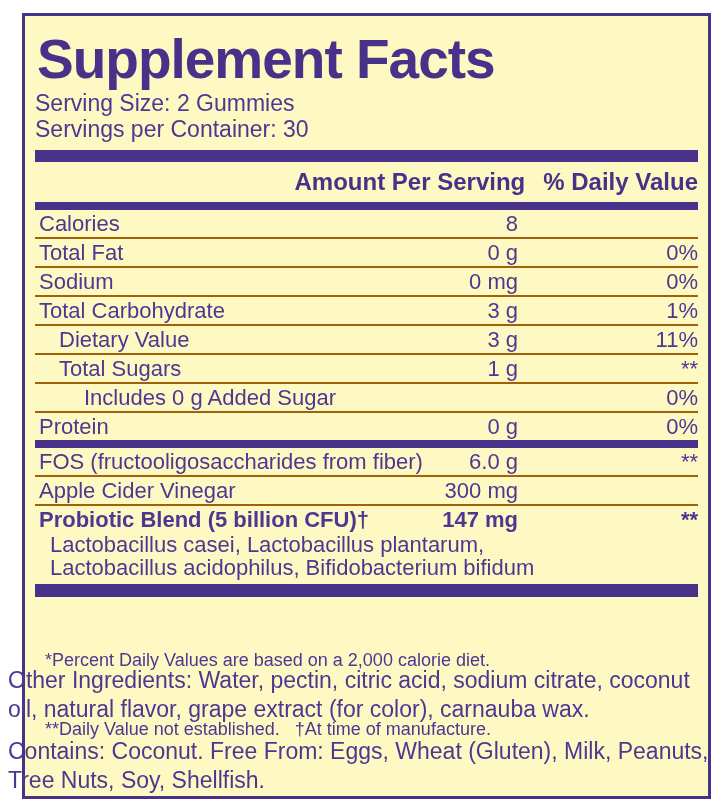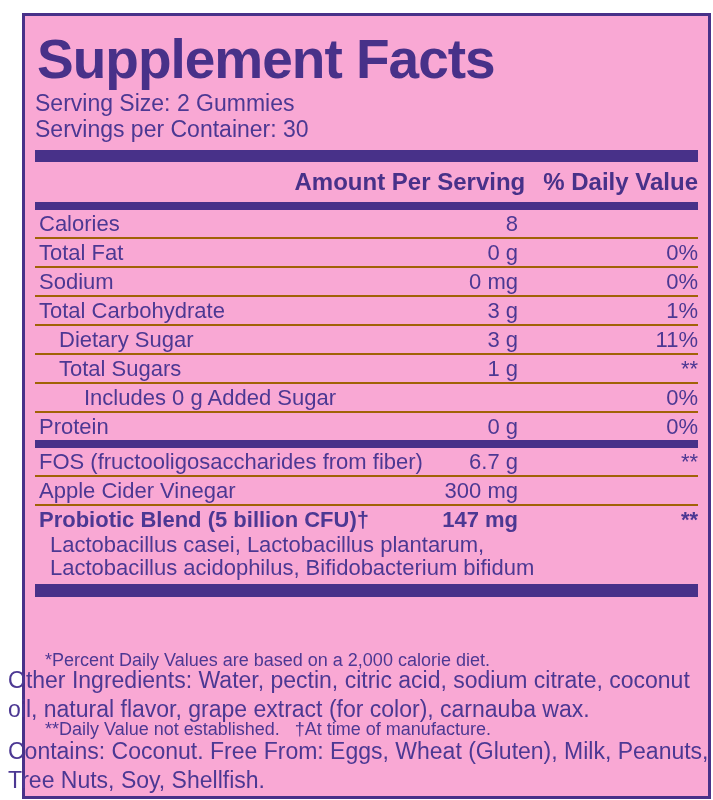--- a/index.html
+++ b/index.html
@@ -2,21 +2,21 @@
 <html><head>
 <meta charset="utf-8">
 <style>
   html,body{margin:0;padding:0;}
   body{
     width:713px;height:800px;position:relative;background:#ffffff;
     font-family:"Liberation Sans", sans-serif;color:#4C3893;overflow:hidden;
   }
   .facts-box{
     position:absolute;left:22px;top:13px;width:663px;
-    border:3px solid #483189;background:#f9a8d4;padding:0 10px;
+    border:3px solid #483189;background:#fef9c3;padding:0 10px;
     box-sizing:content-box;
   }
   .title{
     font-weight:bold;font-size:55px;line-height:54px;letter-spacing:-1px;
     color:#483189;margin:16px 0 4px 2px;white-space:nowrap;
   }
   .serving-line{font-size:23px;line-height:26px;margin-left:0px;}
   .bar{background:#483189;}
   .bar-1{height:12px;margin-top:8px;}
   .bar-2{height:8px;}
@@ -80,21 +80,21 @@
     <span>Sodium</span>
     <span class="amt">0 mg</span>
     <span class="dv">0%</span>
   </div>
   <div class="row">
     <span>Total Carbohydrate</span>
     <span class="amt">3 g</span>
     <span class="dv">1%</span>
   </div>
   <div class="row ind-1">
-    <span>Dietary Sugar</span>
+    <span>Dietary Value</span>
     <span class="amt">3 g</span>
     <span class="dv">11%</span>
   </div>
   <div class="row ind-1">
     <span>Total Sugars</span>
     <span class="amt">1 g</span>
     <span class="dv">**</span>
   </div>
   <div class="row ind-2">
     <span>Includes 0 g Added Sugar</span>
@@ -103,21 +103,21 @@
   <div class="row no-line">
     <span>Protein</span>
     <span class="amt">0 g</span>
     <span class="dv">0%</span>
   </div>
 
   <div class="bar bar-3"></div>
 
   <div class="row">
     <span>FOS (fructooligosaccharides from fiber)</span>
-    <span class="amt">6.7 g</span>
+    <span class="amt">6.0 g</span>
     <span class="dv">**</span>
   </div>
   <div class="row">
     <span>Apple Cider Vinegar</span>
     <span class="amt">300 mg</span>
     <span class="dv"></span>
   </div>
 
   <div class="prob-block">
     <div class="prob-main">

